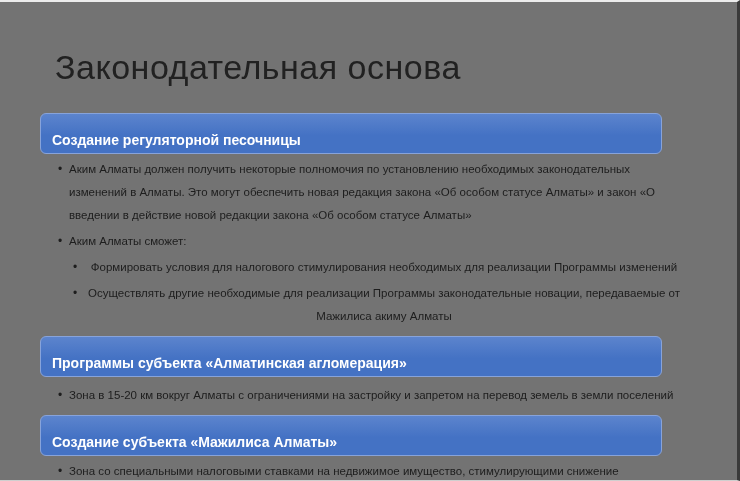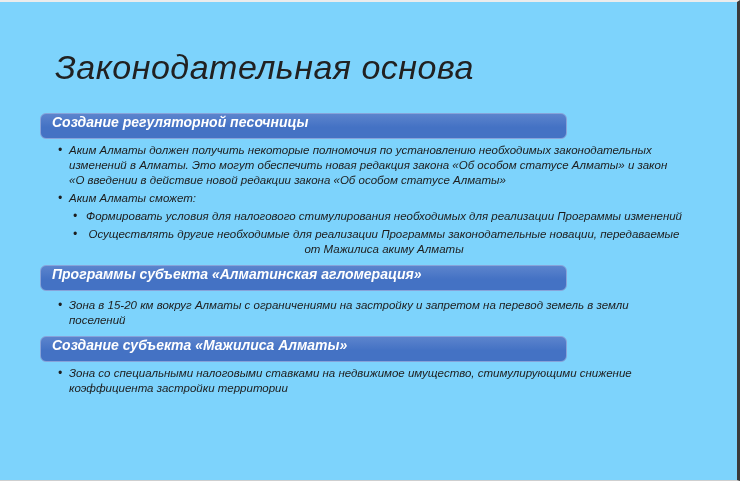--- a/index.html
+++ b/index.html
@@ -3,26 +3,25 @@
 <meta charset="utf-8">
 <style>
   html, body { margin: 0; padding: 0; background: #ffffff; }
   body { font-family: "Liberation Sans", sans-serif; }
 
   .slide {
     position: relative;
     width: 740px;
     height: 481px;
     box-sizing: border-box;
-    background: #7dd3fc;
+    background: #737373;
     border-top: 2px solid #ececec;
     border-right: 3px solid #3a3a3a;
     border-bottom: 1px solid #cfcfcf;
     overflow: hidden;
-    font-style: italic;
   }
 
   .title {
     margin: 0;
     padding: 46px 0 0 55px;
     font-size: 34px;
     font-weight: 400;
     letter-spacing: 0.5px;
     color: #212121;
   }
@@ -30,44 +29,44 @@
   .content {
     margin-top: 26px;
     padding-left: 40px;
     padding-right: 50px;
   }
 
   .section { margin-bottom: 7px; }
 
   .section-header {
     box-sizing: border-box;
-    width: 527px;
+    width: 622px;
     min-height: 26px;
-    padding: 0 10px 4px 11px;
+    padding: 18px 10px 4px 11px;
     border-radius: 6px;
     border: 1px solid #87a3da;
     background: linear-gradient(#5c84cd 0%, #4472c4 55%, #4472c4 100%);
     color: #ffffff;
     font-size: 14px;
     font-weight: 700;
     line-height: 17px;
   }
 
   ul.bullets {
     list-style: none;
     margin: 4px 0 8px 0;
     padding: 0 0 0 18px;
     width: 625px;
   }
   ul.bullets li {
     position: relative;
     margin: 3px 0;
     padding-left: 11px;
     font-size: 11.5px;
-    line-height: 15px;
+    line-height: 23px;
     color: #1d1d1d;
   }
   ul.bullets li::before {
     content: "\2022";
     position: absolute;
     left: 0;
     top: 0;
     font-size: 12px;
     color: #1d1d1d;
   }

